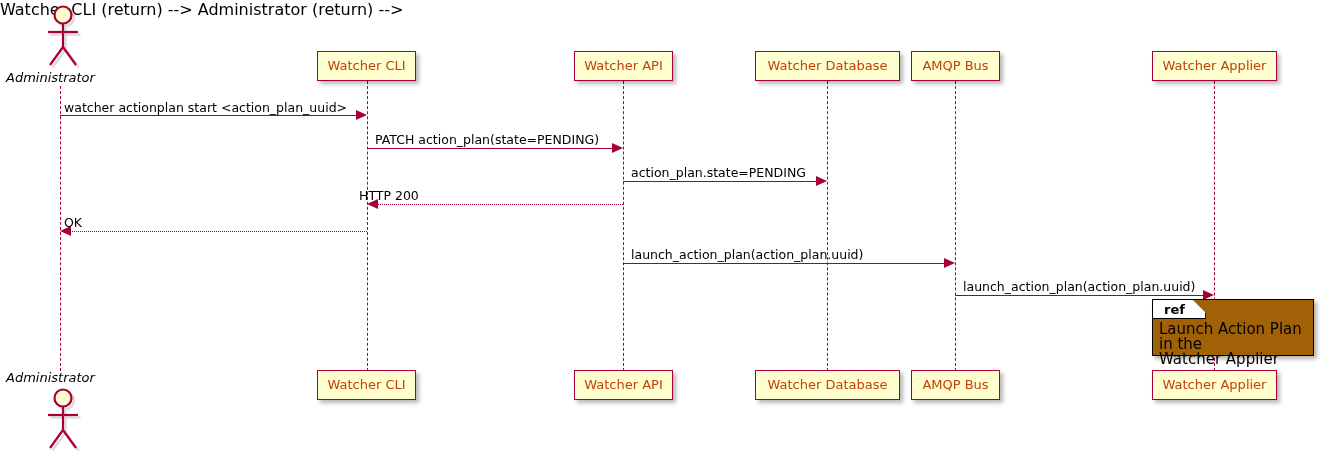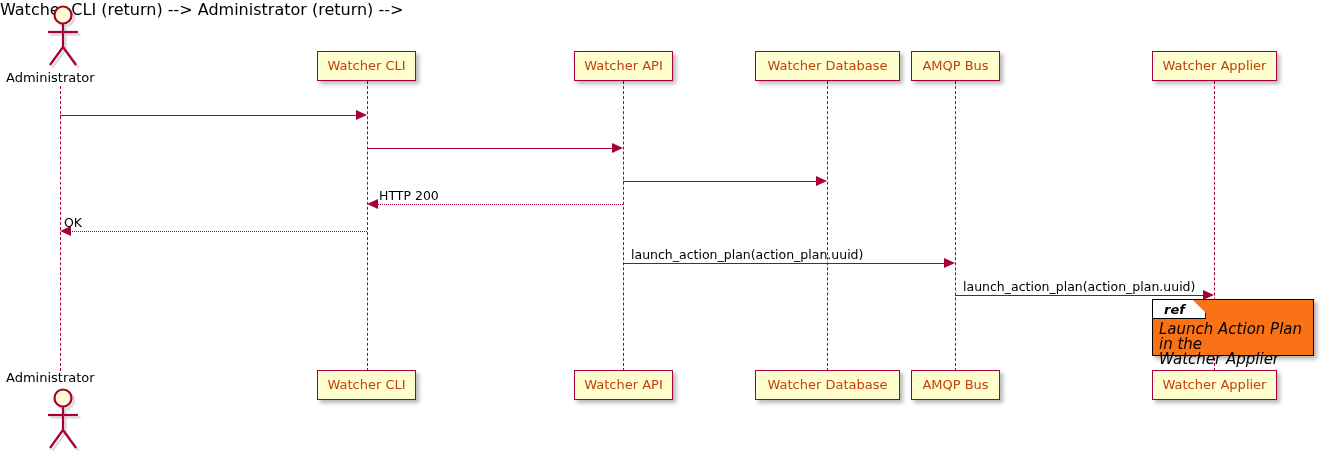--- a/index.html
+++ b/index.html
@@ -37,20 +37,21 @@
     white-space: nowrap;
     box-shadow: 3px 3px 4px rgba(0,0,0,0.28);
     z-index: 5;
   }
   .actor-label {
     position: absolute;
     font-size: 13px;
     color: #000000;
     white-space: nowrap;
     z-index: 5;
+    font-style: italic;
   }
   .actor-fig {
     position: absolute;
     z-index: 5;
   }
   .msg-line {
     position: absolute;
     height: 0;
     border-top: 1.5px solid #A80036;
     z-index: 4;
@@ -77,25 +78,24 @@
   .msg-label {
     position: absolute;
     font-size: 12.5px;
     color: #000000;
     white-space: nowrap;
     z-index: 6;
   }
   .refbox {
     position: absolute;
     box-sizing: border-box;
-    background: #f97316;
+    background: #a16207;
     border: 1.5px solid #000000;
     box-shadow: 3px 3px 4px rgba(0,0,0,0.30);
     z-index: 8;
-    font-style: italic;
   }
   .ref-tab {
     position: absolute;
     left: 0;
     top: 0;
     height: 19px;
     box-sizing: border-box;
     background: #FFFFFF;
     border-right: 1.5px solid #000000;
     border-bottom: 1.5px solid #000000;
@@ -166,33 +166,36 @@
   <div class="pbox" style="left:911px; top:51px; width:89px;">
     <span>AMQP Bus</span>
   </div>
   <div class="pbox" style="left:1152px; top:51px; width:125px;">
     <span>Watcher Applier</span>
   </div>
 
   
   <div class="msg-line" style="left:60px; top:115px; width:303px;"></div>
   <div class="arrowhead right" style="left:356px; top:110px;"></div>
+  <div class="msg-label" style="left:64px; top:100px;">watcher actionplan start &lt;action_plan_uuid&gt;</div>
 
   
   <div class="msg-line" style="left:367px; top:148px; width:252px;"></div>
   <div class="arrowhead right" style="left:612px; top:143px;"></div>
+  <div class="msg-label" style="left:375px; top:132px;">PATCH action_plan(state=PENDING)</div>
 
   
   <div class="msg-line" style="left:623px; top:181px; width:200px;"></div>
   <div class="arrowhead right" style="left:816px; top:176px;"></div>
+  <div class="msg-label" style="left:631px; top:165px;">action_plan.state=PENDING</div>
 
    Watcher CLI (return) --&gt;
   <div class="msg-line dotted" style="left:371px; top:204px; width:252px;"></div>
   <div class="arrowhead left" style="left:367px; top:199px;"></div>
-  <div class="msg-label" style="left:379px; top:188px;">HTTP 200</div>
+  <div class="msg-label" style="left:359px; top:188px;">HTTP 200</div>
 
    Administrator (return) --&gt;
   <div class="msg-line dotted" style="left:64px; top:231px; width:303px;"></div>
   <div class="arrowhead left" style="left:60px; top:226px;"></div>
   <div class="msg-label" style="left:64px; top:215px;">OK</div>
 
   
   <div class="msg-line" style="left:623px; top:263px; width:328px;"></div>
   <div class="arrowhead right" style="left:944px; top:258px;"></div>
   <div class="msg-label" style="left:631px; top:247px;">launch_action_plan(action_plan.uuid)</div>

